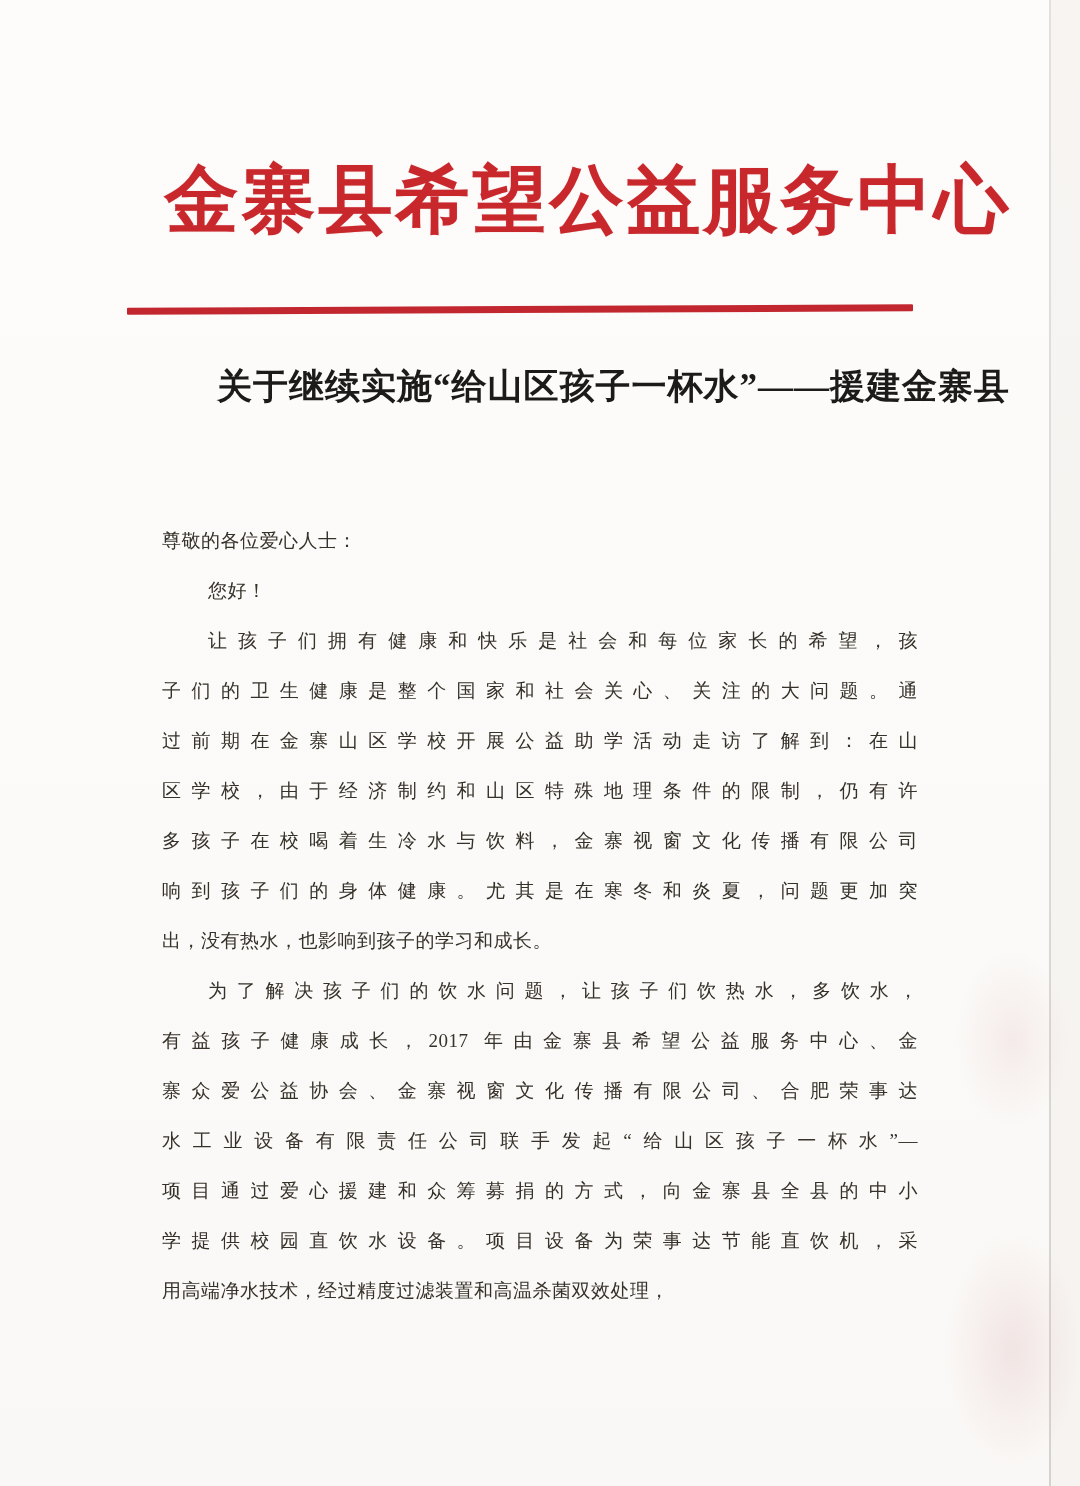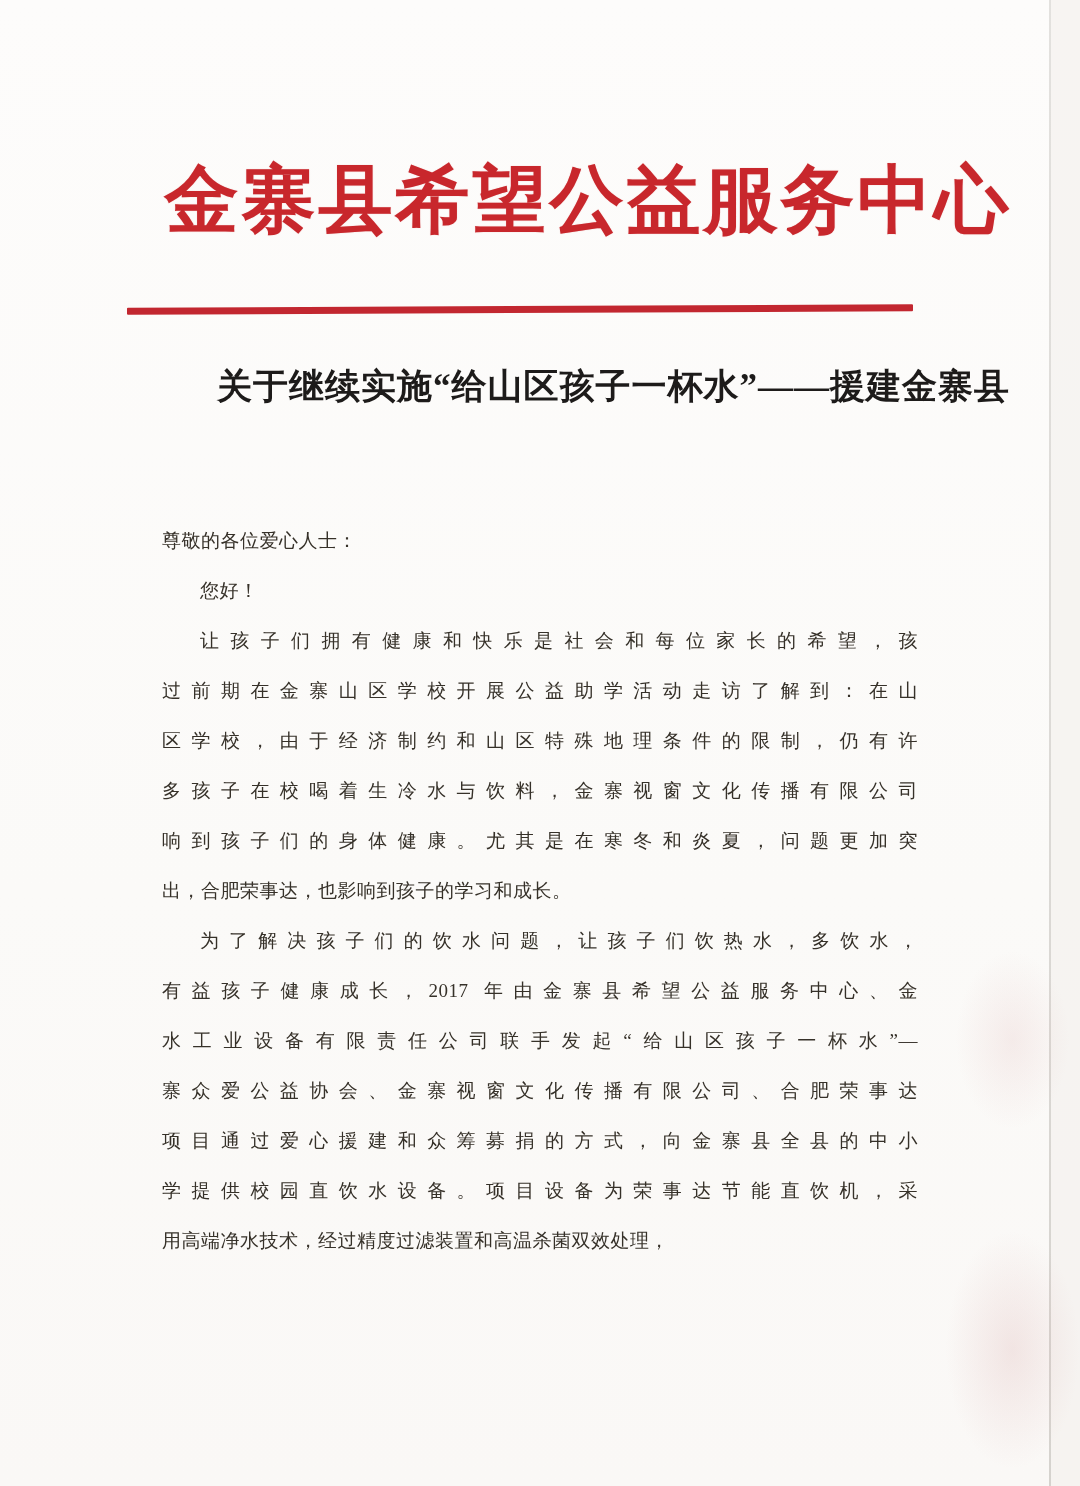--- a/index.html
+++ b/index.html
@@ -65,20 +65,21 @@
   .body-line {
     text-align: left;
     letter-spacing: 0.5px;
   }
   .body-line.justify {
     text-align: justify;
     text-align-last: justify;
   }
   .body-line.indent {
     text-indent: 2em;
+    margin-left: 8px;
   }
   
   .scan-edge-strip {
     position: absolute;
     top: 0;
     bottom: 0;
     left: 1051px;
     right: 0;
     background: #f3f1ee;
     opacity: 0.7;
@@ -119,29 +120,30 @@
   <div class="red-rule" style="background: rgb(194, 39, 48);"></div>
 
   <div class="doc-title">
       <div class="title-line">关于继续实施“给山区孩子一杯水”——援建金寨县</div>
     </div>
 
   <div class="body-text">
       <div class="body-line">尊敬的各位爱心人士：</div>
       <div class="body-line indent">您好！</div>
       <div class="body-line justify indent">让孩子们拥有健康和快乐是社会和每位家长的希望，孩</div>
+      <div class="body-line justify">子们的卫生健康是整个国家和社会关心、关注的大问题。通</div>
       <div class="body-line justify">过前期在金寨山区学校开展公益助学活动走访了解到：在山</div>
       <div class="body-line justify">区学校，由于经济制约和山区特殊地理条件的限制，仍有许</div>
       <div class="body-line justify">多孩子在校喝着生冷水与饮料，金寨视窗文化传播有限公司</div>
       <div class="body-line justify">响到孩子们的身体健康。尤其是在寒冬和炎夏，问题更加突</div>
-      <div class="body-line">出，合肥荣事达，也影响到孩子的学习和成长。</div>
+      <div class="body-line">出，没有热水，也影响到孩子的学习和成长。</div>
       <div class="body-line justify indent">为了解决孩子们的饮水问题，让孩子们饮热水，多饮水，</div>
       <div class="body-line justify">有益孩子健康成长，2017 年由金寨县希望公益服务中心、金</div>
+      <div class="body-line justify">寨众爱公益协会、金寨视窗文化传播有限公司、合肥荣事达</div>
       <div class="body-line justify">水工业设备有限责任公司联手发起“给山区孩子一杯水”—</div>
-      <div class="body-line justify">寨众爱公益协会、金寨视窗文化传播有限公司、合肥荣事达</div>
       <div class="body-line justify">项目通过爱心援建和众筹募捐的方式，向金寨县全县的中小</div>
       <div class="body-line justify">学提供校园直饮水设备。项目设备为荣事达节能直饮机，采</div>
       <div class="body-line">用高端净水技术，经过精度过滤装置和高温杀菌双效处理，</div>
     </div>
 
   <div class="scan-edge-strip"></div>
   <div class="scan-edge-line"></div>
   <div class="scan-smudge-1"></div>
   <div class="scan-smudge-2"></div>
 

